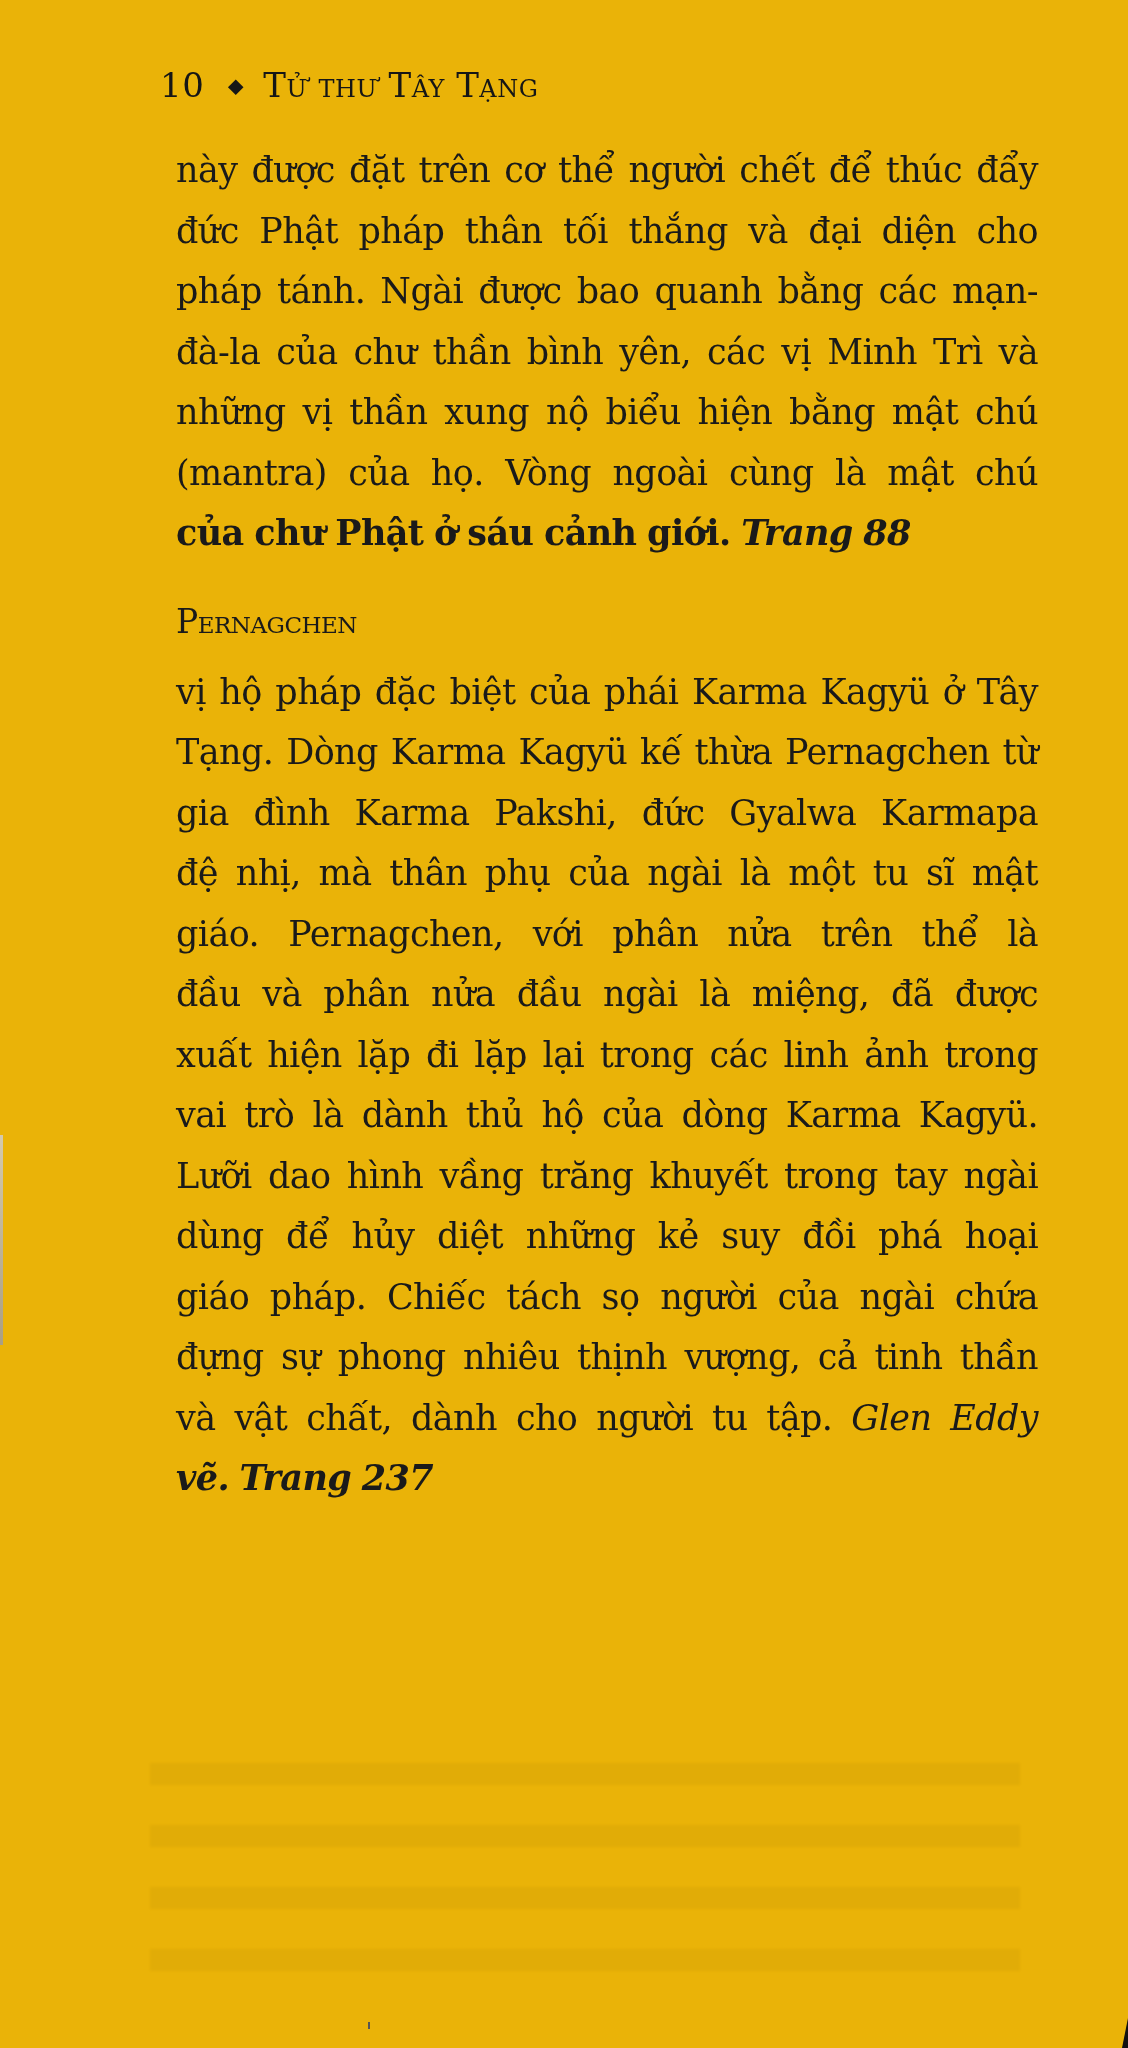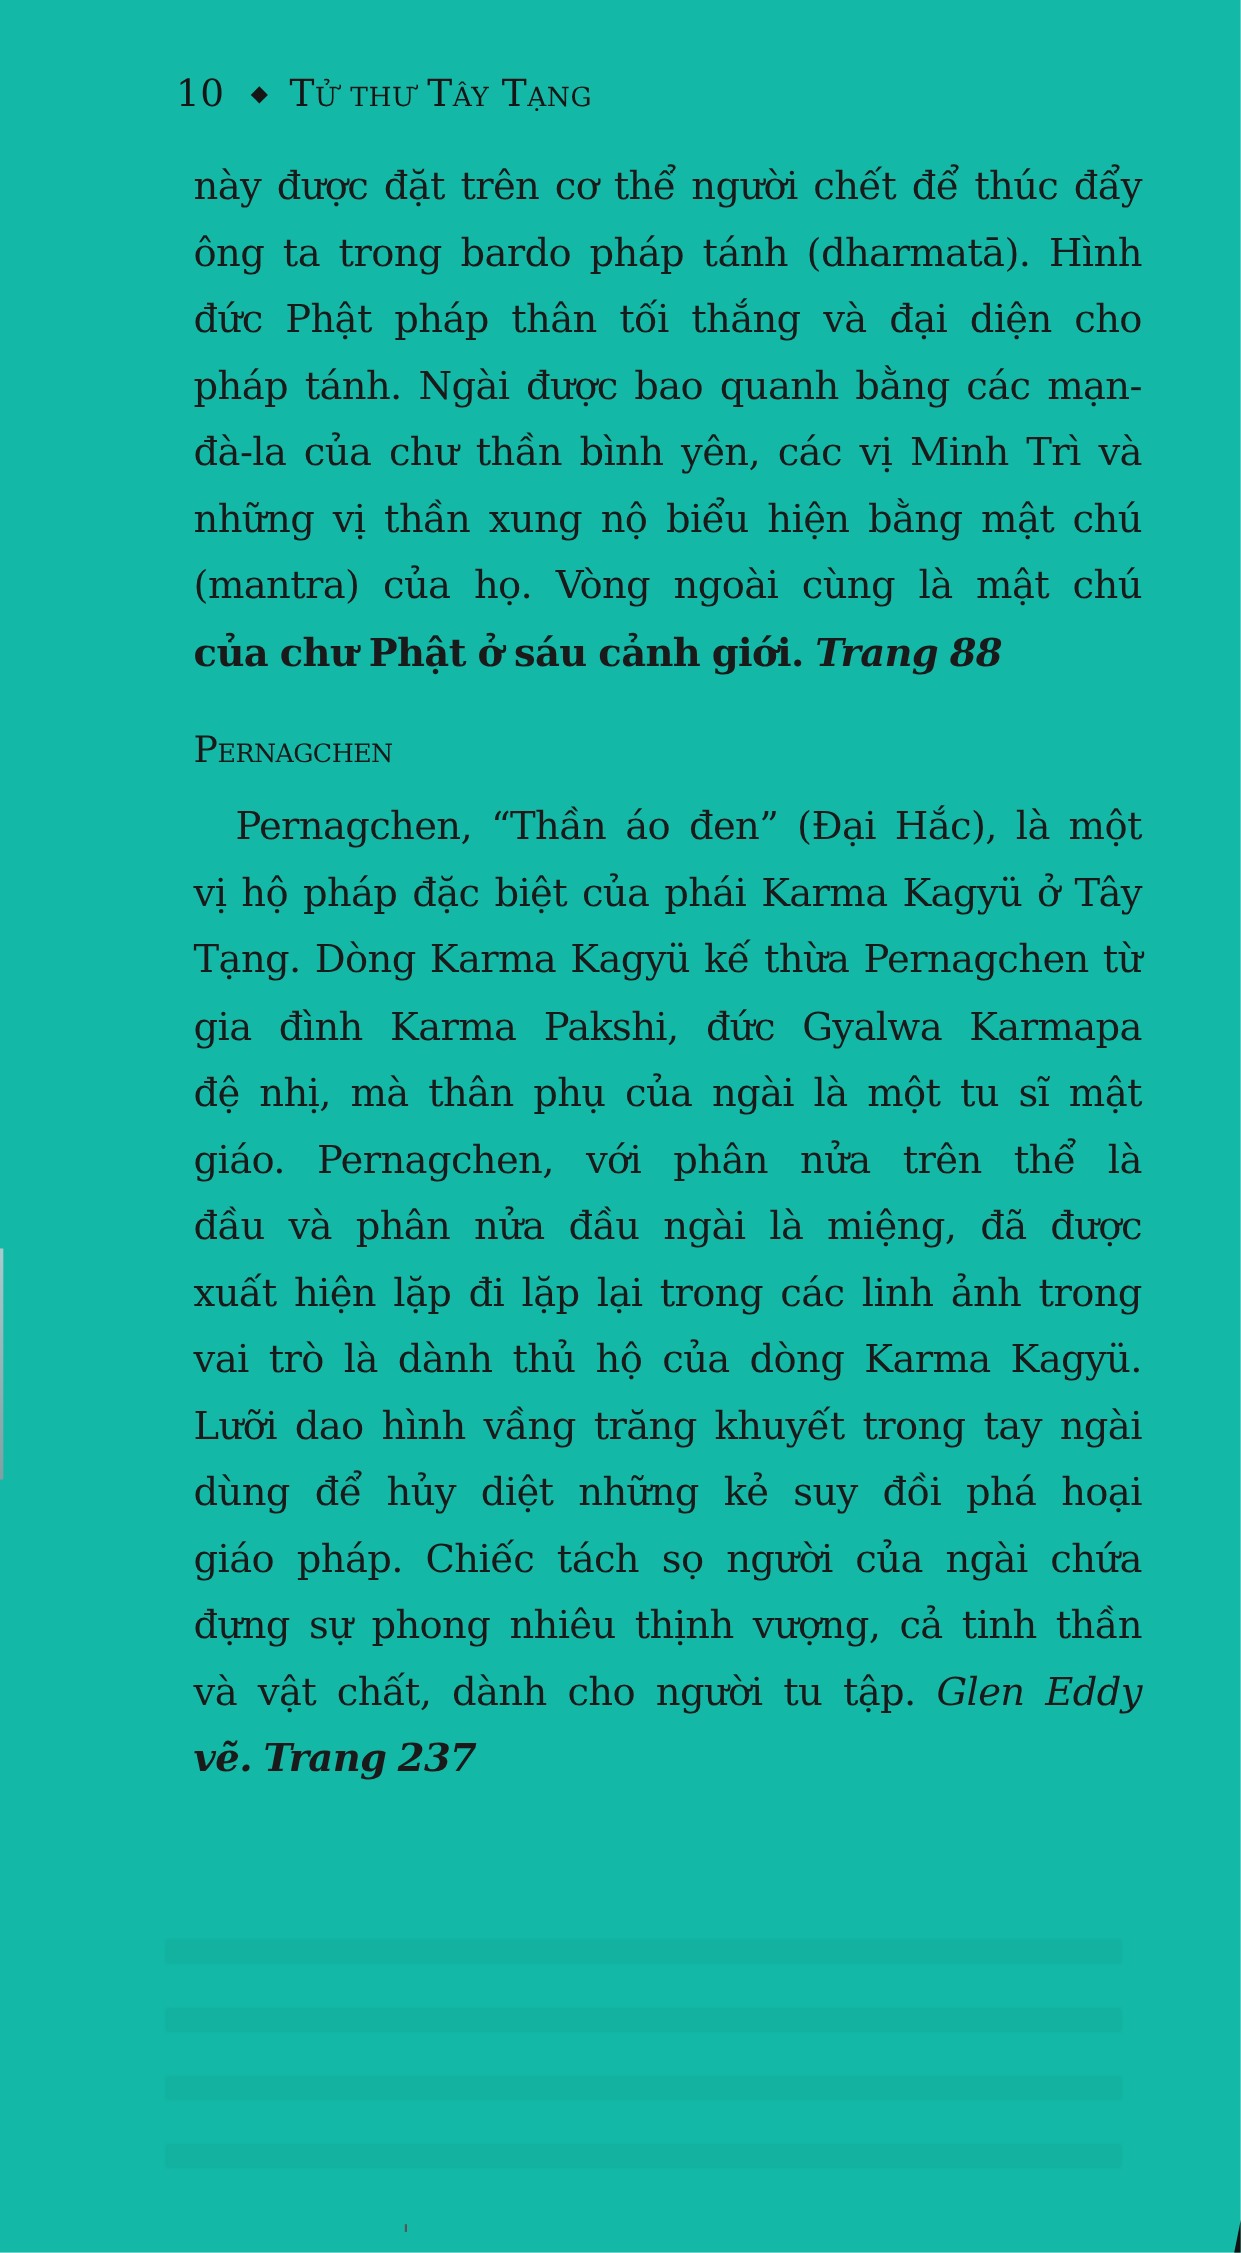--- a/index.html
+++ b/index.html
@@ -13,21 +13,21 @@
       position: relative;
       overflow: hidden;
       font-family: "DejaVu Serif", "Liberation Serif", serif;
       color: #1a1a1a;
     }
     .page {
       position: absolute;
       left: 0; top: 0;
       width: 1128px;
       height: 2048px;
-      background: #14b8a6;
+      background: #eab308;
     }
     
     .bleed {
       position: absolute;
       left: 150px;
       top: 1745px;
       width: 870px;
       height: 240px;
       background:
         repeating-linear-gradient(180deg,
@@ -120,33 +120,31 @@
   <div class="corner-mark"></div>
   <div class="dust"></div>
 
   <div class="running-head">
     <span class="folio">10</span><span class="diamond"></span><span class="title">Tử thư Tây Tạng</span>
   </div>
 
   <div class="body-text">
     <p class="para">
       <span class="line">này được đặt trên cơ thể người chết để thúc đẩy</span>
-      <span class="line">ông ta trong bardo pháp tánh (dharmatā). Hình</span>
       <span class="line">đức Phật pháp thân tối thắng và đại diện cho</span>
       <span class="line">pháp tánh. Ngài được bao quanh bằng các mạn-</span>
       <span class="line">đà-la của chư thần bình yên, các vị Minh Trì và</span>
       <span class="line">những vị thần xung nộ biểu hiện bằng mật chú</span>
       <span class="line">(mantra) của họ. Vòng ngoài cùng là mật chú</span>
       <span class="line last"><span>của chư Phật ở sáu cảnh giới. </span><em>Trang 88</em></span>
     </p>
 
     <div class="entry-heading">Pernagchen</div>
 
     <p class="para">
-      <span class="line" style="text-indent:38px;">Pernagchen, “Thần áo đen” (Đại Hắc), là một</span>
       <span class="line">vị hộ pháp đặc biệt của phái Karma Kagyü ở Tây</span>
       <span class="line">Tạng. Dòng Karma Kagyü kế thừa Pernagchen từ</span>
       <span class="line">gia đình Karma Pakshi, đức Gyalwa Karmapa</span>
       <span class="line">đệ nhị, mà thân phụ của ngài là một tu sĩ mật</span>
       <span class="line">giáo. Pernagchen, với phân nửa trên thể là</span>
       <span class="line">đầu và phân nửa đầu ngài là miệng, đã được</span>
       <span class="line">xuất hiện lặp đi lặp lại trong các linh ảnh trong</span>
       <span class="line">vai trò là dành thủ hộ của dòng Karma Kagyü.</span>
       <span class="line">Lưỡi dao hình vầng trăng khuyết trong tay ngài</span>
       <span class="line">dùng để hủy diệt những kẻ suy đồi phá hoại</span>

